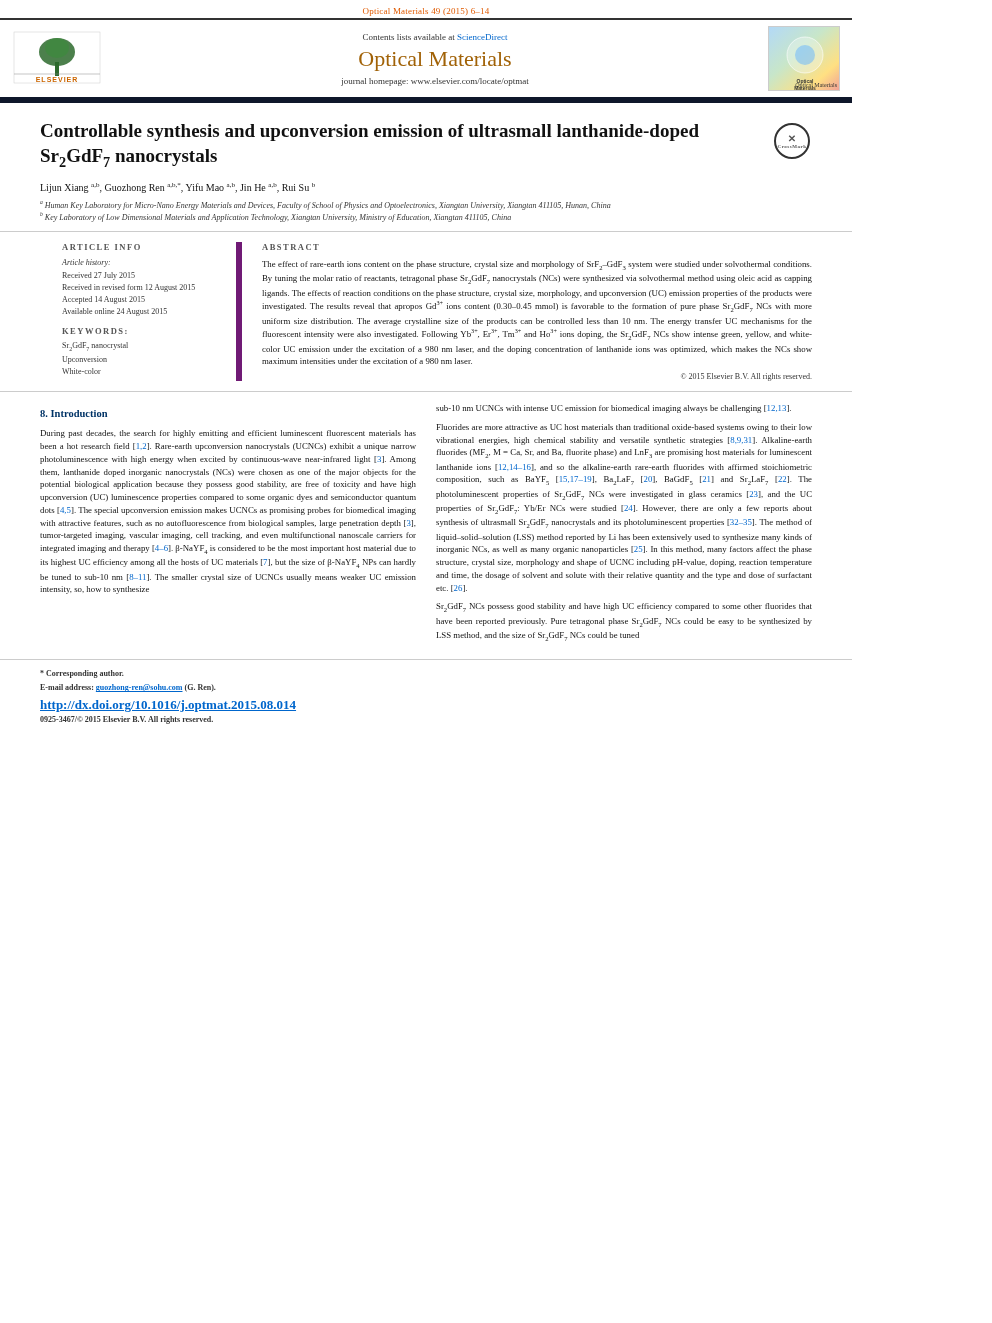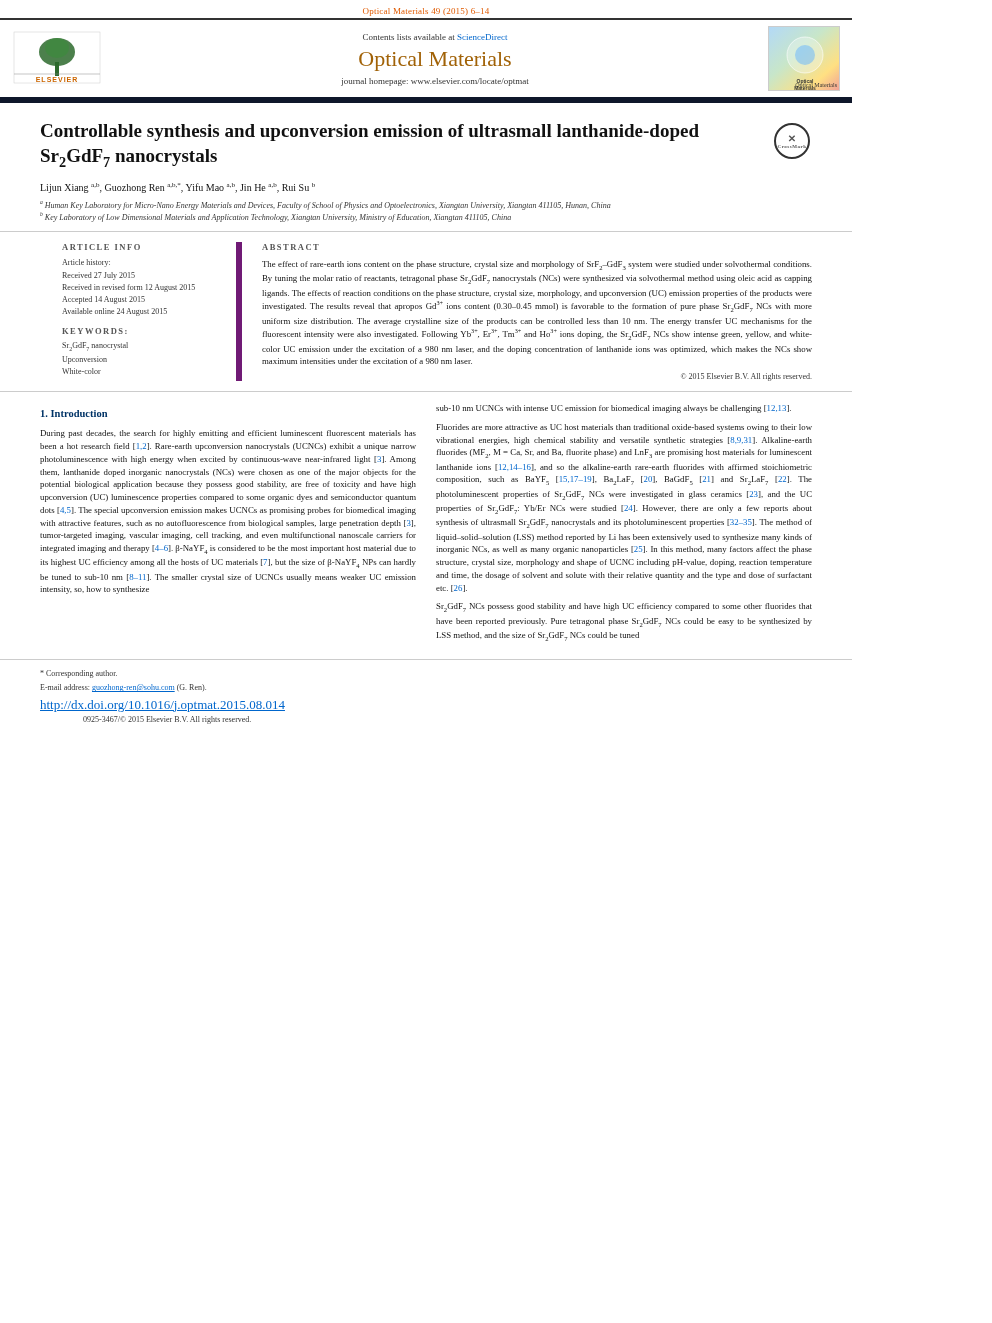--- a/index.html
+++ b/index.html
@@ -121,20 +121,21 @@
       font-weight: bold;
       letter-spacing: 1.5px;
       text-transform: uppercase;
       color: #555;
       margin-bottom: 6px;
     }
     .article-info .info-group {
       margin-bottom: 8px;
     }
     .article-info .info-label {
+      font-style: italic;
       font-size: 8px;
       color: #333;
       margin-bottom: 3px;
     }
     .article-info .info-row {
       font-size: 8px;
       color: #333;
       line-height: 1.5;
     }
     .keywords-section {
@@ -201,36 +202,36 @@
       text-align: justify;
     }
     .body-col a {
       color: #0066cc;
       text-decoration: none;
     }
     
     .footer-section {
       padding: 8px 56px 6px 40px;
       border-top: 1px solid #ccc;
+      font-weight: bold;
     }
     .footnote {
       font-size: 8px;
       color: #333;
       line-height: 1.4;
       margin-bottom: 3px;
     }
     .footer-doi {
       font-size: 8px;
       color: #0066cc;
       margin-bottom: 2px;
     }
     .footer-rights {
       font-size: 8px;
       color: #333;
-      margin-left: 43px;
     }
     
     .elsevier-logo-svg {
       width: 90px;
       height: 55px;
     }
     .cover-img-placeholder {
       width: 72px;
       height: 65px;
       background: linear-gradient(135deg, #a0c4e8 0%, #c8e6c9 30%, #ffcc80 60%, #ef9a9a 100%);
@@ -370,21 +371,21 @@
       <p>
         The effect of rare-earth ions content on the phase structure, crystal size and morphology of SrF<sub class="subscript">2</sub>–GdF<sub class="subscript">3</sub> system were studied under solvothermal conditions. By tuning the molar ratio of reactants, tetragonal phase Sr<sub class="subscript">2</sub>GdF<sub class="subscript">7</sub> nanocrystals (NCs) were synthesized via solvothermal method using oleic acid as capping ligands. The effects of reaction conditions on the phase structure, crystal size, morphology, and upconversion (UC) emission properties of the products were investigated. The results reveal that apropos Gd<sup class="superscript">3+</sup> ions content (0.30–0.45 mmol) is favorable to the formation of pure phase Sr<sub class="subscript">2</sub>GdF<sub class="subscript">7</sub> NCs with more uniform size distribution. The average crystalline size of the products can be controlled less than 10 nm. The energy transfer UC mechanisms for the fluorescent intensity were also investigated. Following Yb<sup class="superscript">3+</sup>, Er<sup class="superscript">3+</sup>, Tm<sup class="superscript">3+</sup> and Ho<sup class="superscript">3+</sup> ions doping, the Sr<sub class="subscript">2</sub>GdF<sub class="subscript">7</sub> NCs show intense green, yellow, and white-color UC emission under the excitation of a 980 nm laser, and the doping concentration of lanthanide ions was optimized, which makes the NCs show maximum intensities under the excitation of a 980 nm laser.
       </p>
       <div class="copyright">© 2015 Elsevier B.V. All rights reserved.</div>
     </div>
   </div>
 
   <div class="body-section">
 
     <div class="body-col">
-      <h2>1. Introduction</h2>
+      <h2>8. Introduction</h2>
       <p>
         During past decades, the search for highly emitting and efficient luminescent fluorescent materials has been a hot research field [<a href="#">1,2</a>]. Rare-earth upconversion nanocrystals (UCNCs) exhibit a unique narrow photoluminescence with high energy when excited by continuous-wave near-infrared light [<a href="#">3</a>]. Among them, lanthanide doped inorganic nanocrystals (NCs) were chosen as one of the major objects for the potential biological application because they possess good stability, are free of toxicity and have high upconversion (UC) luminescence properties compared to some organic dyes and semiconductor quantum dots [<a href="#">4,5</a>]. The special upconversion emission makes UCNCs as promising probes for biomedical imaging with attractive features, such as no autofluorescence from biological samples, large penetration depth [<a href="#">3</a>], tumor-targeted imaging, vascular imaging, cell tracking, and even multifunctional nanoscale carriers for integrated imaging and therapy [<a href="#">4–6</a>]. β-NaYF<sub class="subscript">4</sub> is considered to be the most important host material due to its highest UC efficiency among all the hosts of UC materials [<a href="#">7</a>], but the size of β-NaYF<sub class="subscript">4</sub> NPs can hardly be tuned to sub-10 nm [<a href="#">8–11</a>]. The smaller crystal size of UCNCs usually means weaker UC emission intensity, so, how to synthesize
       </p>
     </div>
 
     <div class="body-col">
       <p>
         sub-10 nm UCNCs with intense UC emission for biomedical imaging always be challenging [<a href="#">12,13</a>].
       </p>
       <p>

